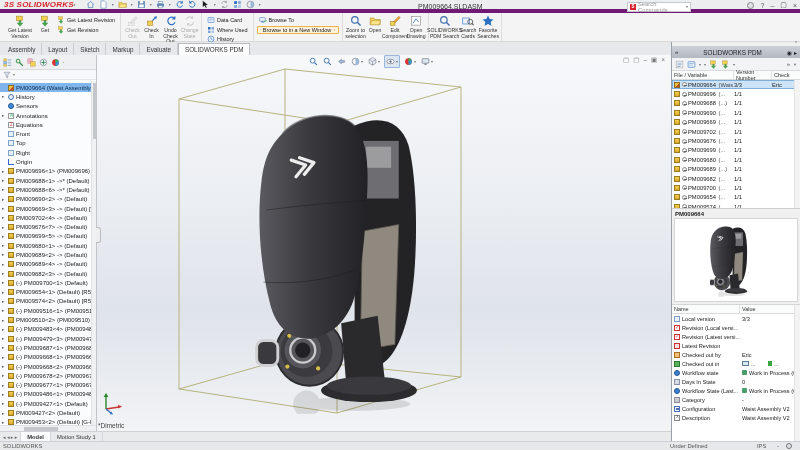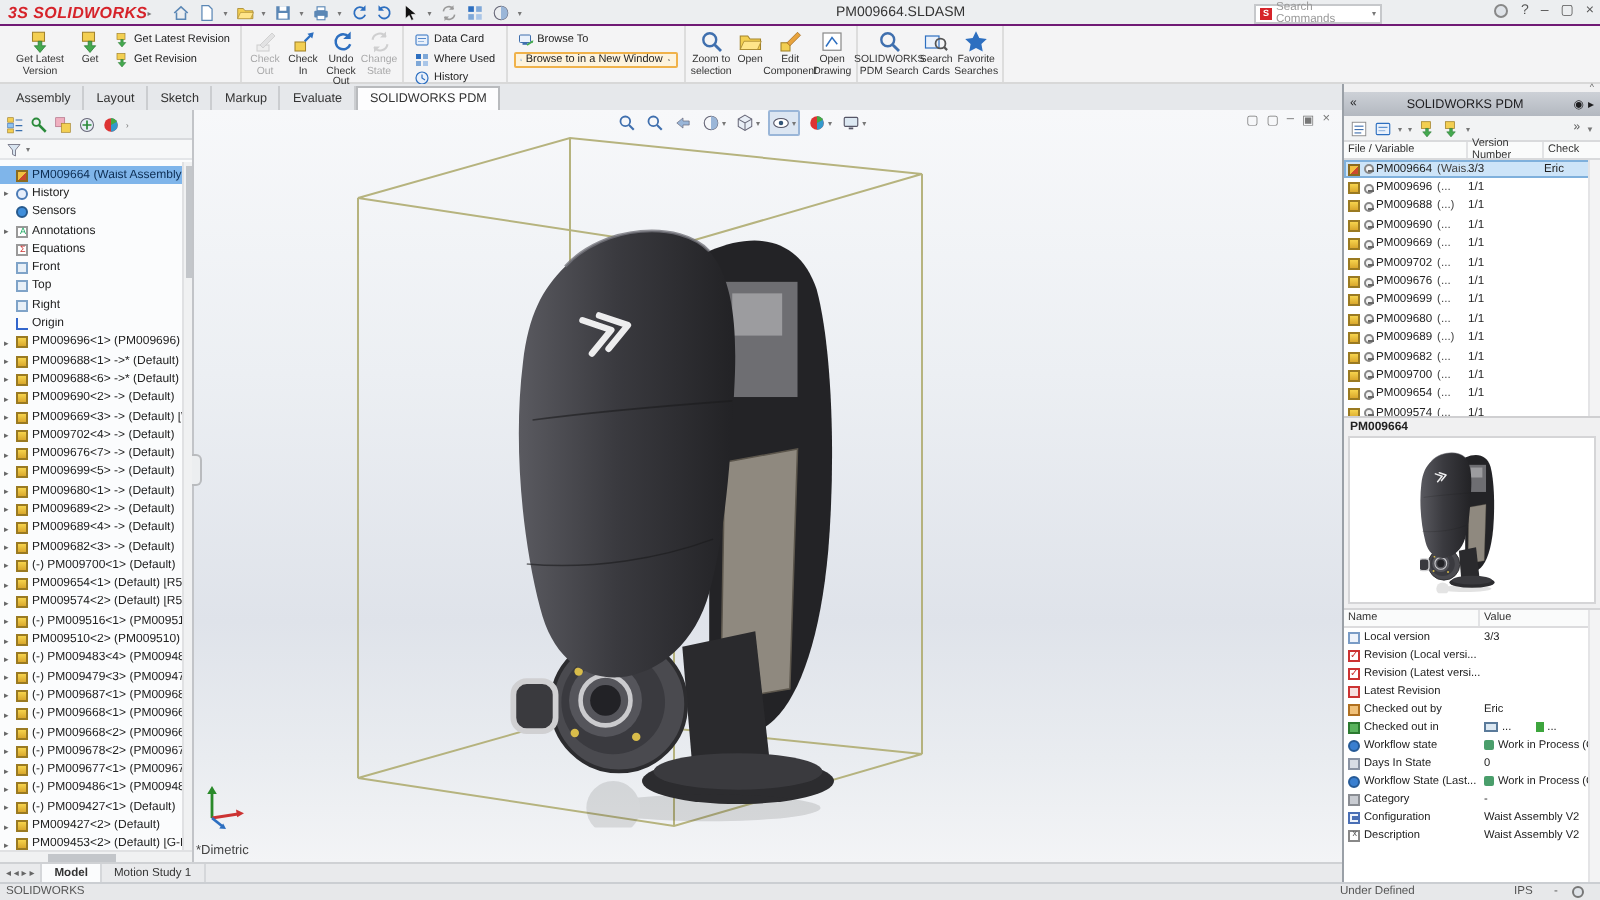--- a/index.html
+++ b/index.html
@@ -2,21 +2,21 @@
 <html><head>
 <meta charset="utf-8">
 <style>
   * { box-sizing: border-box; margin: 0; padding: 0; }
   html,body { width:800px; height:450px; overflow:hidden;
     font-family:"Liberation Sans", sans-serif; font-size:7px; color:#222;
     background:#f0f0f1; position:relative; }
   svg { display:block; }
 
   
-  .titlebar { height:13px; background:#eceef0; border-bottom:1px solid #701a75;
+  .titlebar { height:13px; background:#eceef0; border-bottom:4px solid #701a75;
     display:flex; align-items:center; padding:0 4px; position:relative; }
   .brand { color:#d6232a; font-size:8px; font-weight:bold; font-style:italic; letter-spacing:.2px; }
   .qat { display:flex; align-items:center; gap:4px; margin-left:10px; }
   .qat .qi { width:9px; height:9px; }
   .caret { font-size:4px; color:#777; }
   .doc-title { position:absolute; left:418px; top:3px; font-size:7px; color:#333; }
   .searchbox { position:absolute; left:627px; top:1.5px; width:64px; height:10px; background:#fff;
     border:1px solid #c6c8cb; display:flex; align-items:center; gap:2px; padding:0 2px; }
   .slogo { width:6px; height:6px; background:#d6232a; color:#fff; font-size:4.5px; font-weight:bold;
     display:flex; align-items:center; justify-content:center; }

